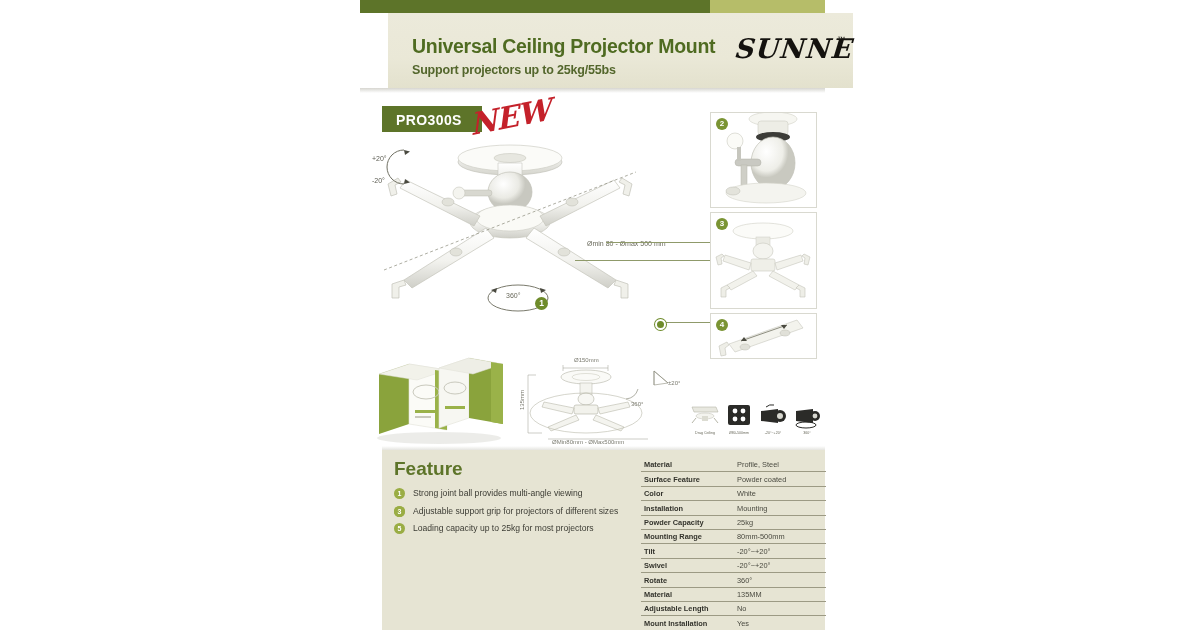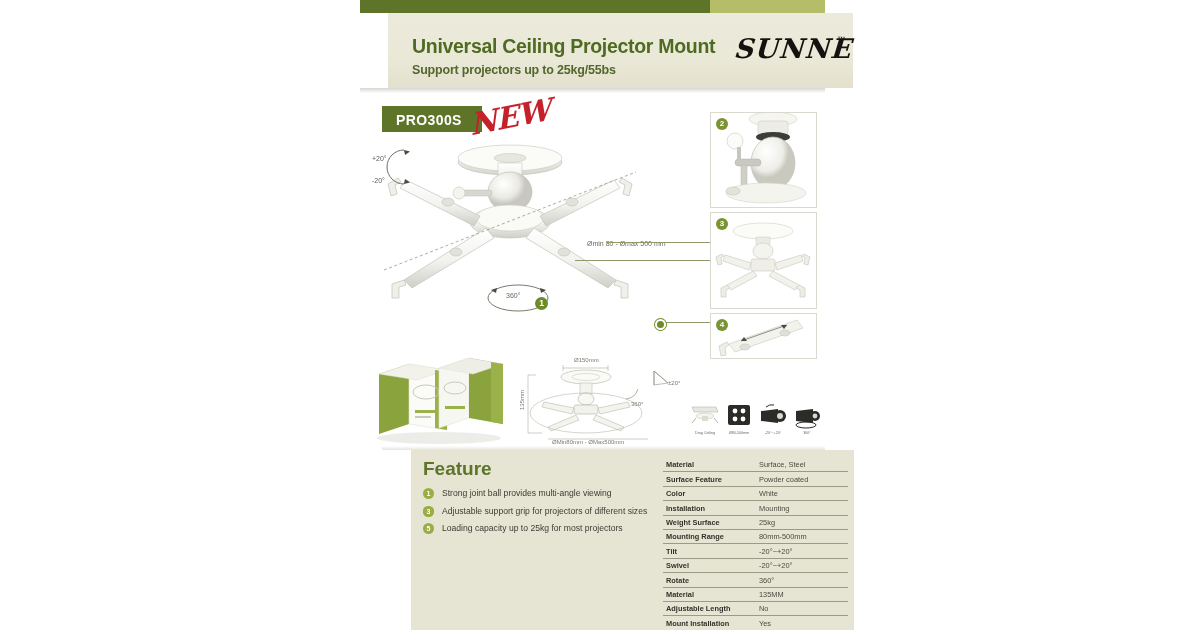--- a/index.html
+++ b/index.html
@@ -56,31 +56,31 @@
   
   .boxes{position:absolute;left:5px;top:352px;width:145px;height:95px;}
   .dimdraw{position:absolute;left:148px;top:355px;width:180px;height:92px;}
   .dimlbl{position:absolute;font-size:6px;color:#7b7b70;white-space:nowrap;}
   .iconrow{position:absolute;left:330px;top:403px;width:130px;height:42px;}
   .ficon{position:absolute;top:0;width:30px;height:28px;}
   .ficap{position:absolute;top:28px;width:34px;text-align:center;font-size:3.6px;color:#6a6a5c;
     line-height:5px;white-space:nowrap;}
 
   
-  .botpanel{position:absolute;left:22px;top:450px;width:443px;height:180px;background:#e6e4d3;margin-left:29px;}
+  .botpanel{position:absolute;left:22px;top:450px;width:443px;height:180px;background:#e6e4d3;}
   .botpanel-shadow{position:absolute;left:22px;top:446px;width:443px;height:4px;
     background:linear-gradient(180deg,rgba(255,255,255,0),rgba(150,148,130,.25));}
   .feature-h{position:absolute;left:12px;top:8px;font-size:19px;font-weight:bold;color:#5d7429;}
   .flist{position:absolute;left:12px;top:38px;width:230px;}
   .fitem{position:relative;margin-bottom:6px;padding-left:19px;font-size:8.6px;color:#3c3c34;
     line-height:11.5px;}
   .fnum{position:absolute;left:0;top:0px;width:11px;height:11px;border-radius:50%;
     background:#9aad44;color:#fff;font-size:7px;font-weight:bold;text-align:center;line-height:11px;}
 
-  .spec{position:absolute;left:252px;top:8px;width:185px;border-collapse:collapse;}
+  .spec{position:absolute;left:259px;top:8px;width:185px;border-collapse:collapse;}
   .spec td{font-size:7.4px;color:#33332c;padding:2.4px 2px 2.0px 3px;border-bottom:1px solid #9c9a84;
     line-height:9px;}
   .spec td.k{font-weight:bold;width:88px;}
   .spec td.v{color:#4a4a40;}
 </style>
 </head>
 <body>
 
 <div class="canvas">
  <div class="sheet">
@@ -361,36 +361,36 @@
       <div class="fitem">
         <span class="fnum">5</span>
         <span>Loading capacity up to 25kg for most projectors</span>
       </div>
     </div>
 
     <table class="spec">
       <tbody>
         <tr>
           <td class="k">Material</td>
-          <td class="v">Surface, Steel</td>
+          <td class="v">Profile, Steel</td>
             </tr>
         <tr>
           <td class="k">Surface Feature</td>
           <td class="v">Powder coated</td>
             </tr>
         <tr>
           <td class="k">Color</td>
           <td class="v">White</td>
             </tr>
         <tr>
           <td class="k">Installation</td>
           <td class="v">Mounting</td>
             </tr>
         <tr>
-          <td class="k">Weight Surface</td>
+          <td class="k">Powder Capacity</td>
           <td class="v">25kg</td>
             </tr>
         <tr>
           <td class="k">Mounting Range</td>
           <td class="v">80mm-500mm</td>
             </tr>
         <tr>
           <td class="k">Tilt</td>
           <td class="v">-20°~+20°</td>
             </tr>

